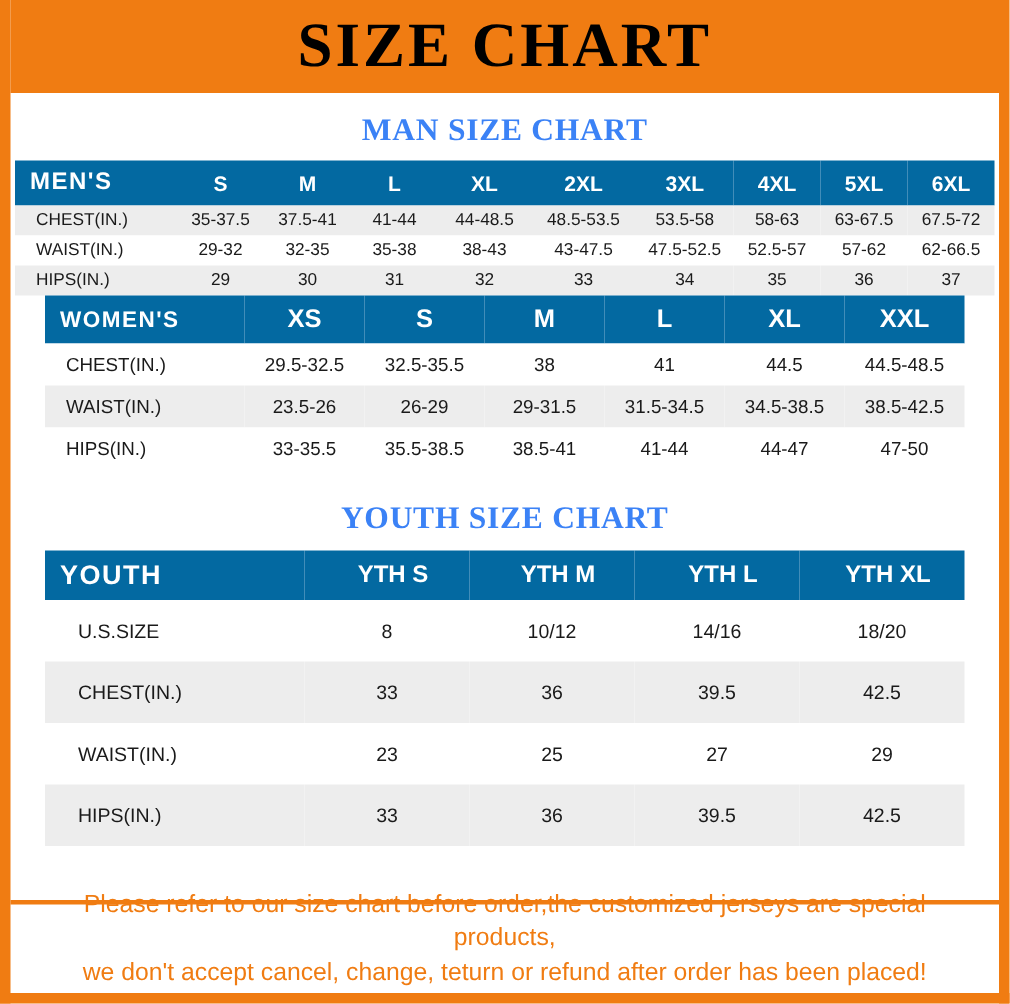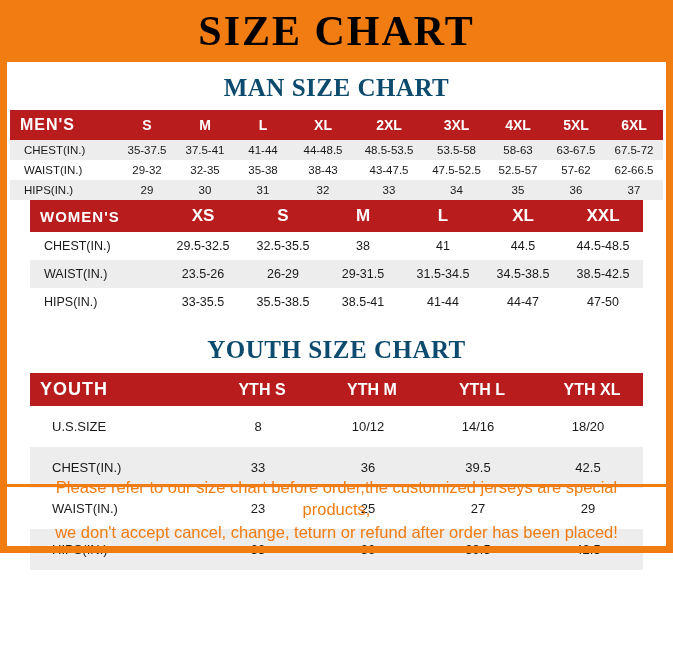--- a/index.html
+++ b/index.html
@@ -9,21 +9,21 @@
   body {
     width: 673px;
     height: 669px;
     background: #ffffff;
     font-family: "Liberation Sans", sans-serif;
     overflow: hidden;
   }
   .page {
     position: relative;
     width: 673px;
-    height: 553px;
+    height: 669px;
     box-sizing: border-box;
     border-left: 7px solid #f07c12;
     border-right: 7px solid #f07c12;
     background: #ffffff;
   }
   .banner {
     background: #f07c12;
     height: 62px;
     display: flex;
     align-items: center;
@@ -34,40 +34,40 @@
     font-weight: bold;
     font-size: 42px;
     letter-spacing: 2px;
     color: #000000;
     line-height: 1;
   }
   .section-title {
     text-align: center;
     font-family: "Liberation Serif", serif;
     font-weight: bold;
-    font-size: 25px;
-    color: #0c4a6e;
+    font-size: 21px;
+    color: #3b82f6;
     letter-spacing: 0.5px;
   }
   .t-man { margin-top: 12px; margin-bottom: 8px; }
   .t-women { margin-top: 18px; margin-bottom: 8px; }
   .t-youth { margin-top: 20px; margin-bottom: 9px; }
 
   table {
     border-collapse: collapse;
     table-layout: fixed;
     margin: 0 auto;
     font-family: "Liberation Sans", sans-serif;
   }
   table.men { width: 633px; }
   table.women { width: 613px; }
   table.youth { width: 613px; }
 
   thead th {
-    background: #b91c1c;
+    background: #0369a1;
     color: #ffffff;
     font-weight: bold;
     text-align: center;
     padding: 6px 2px;
   }
   thead th.rowhead {
     text-align: left;
     padding-left: 10px;
     letter-spacing: 1px;
   }

